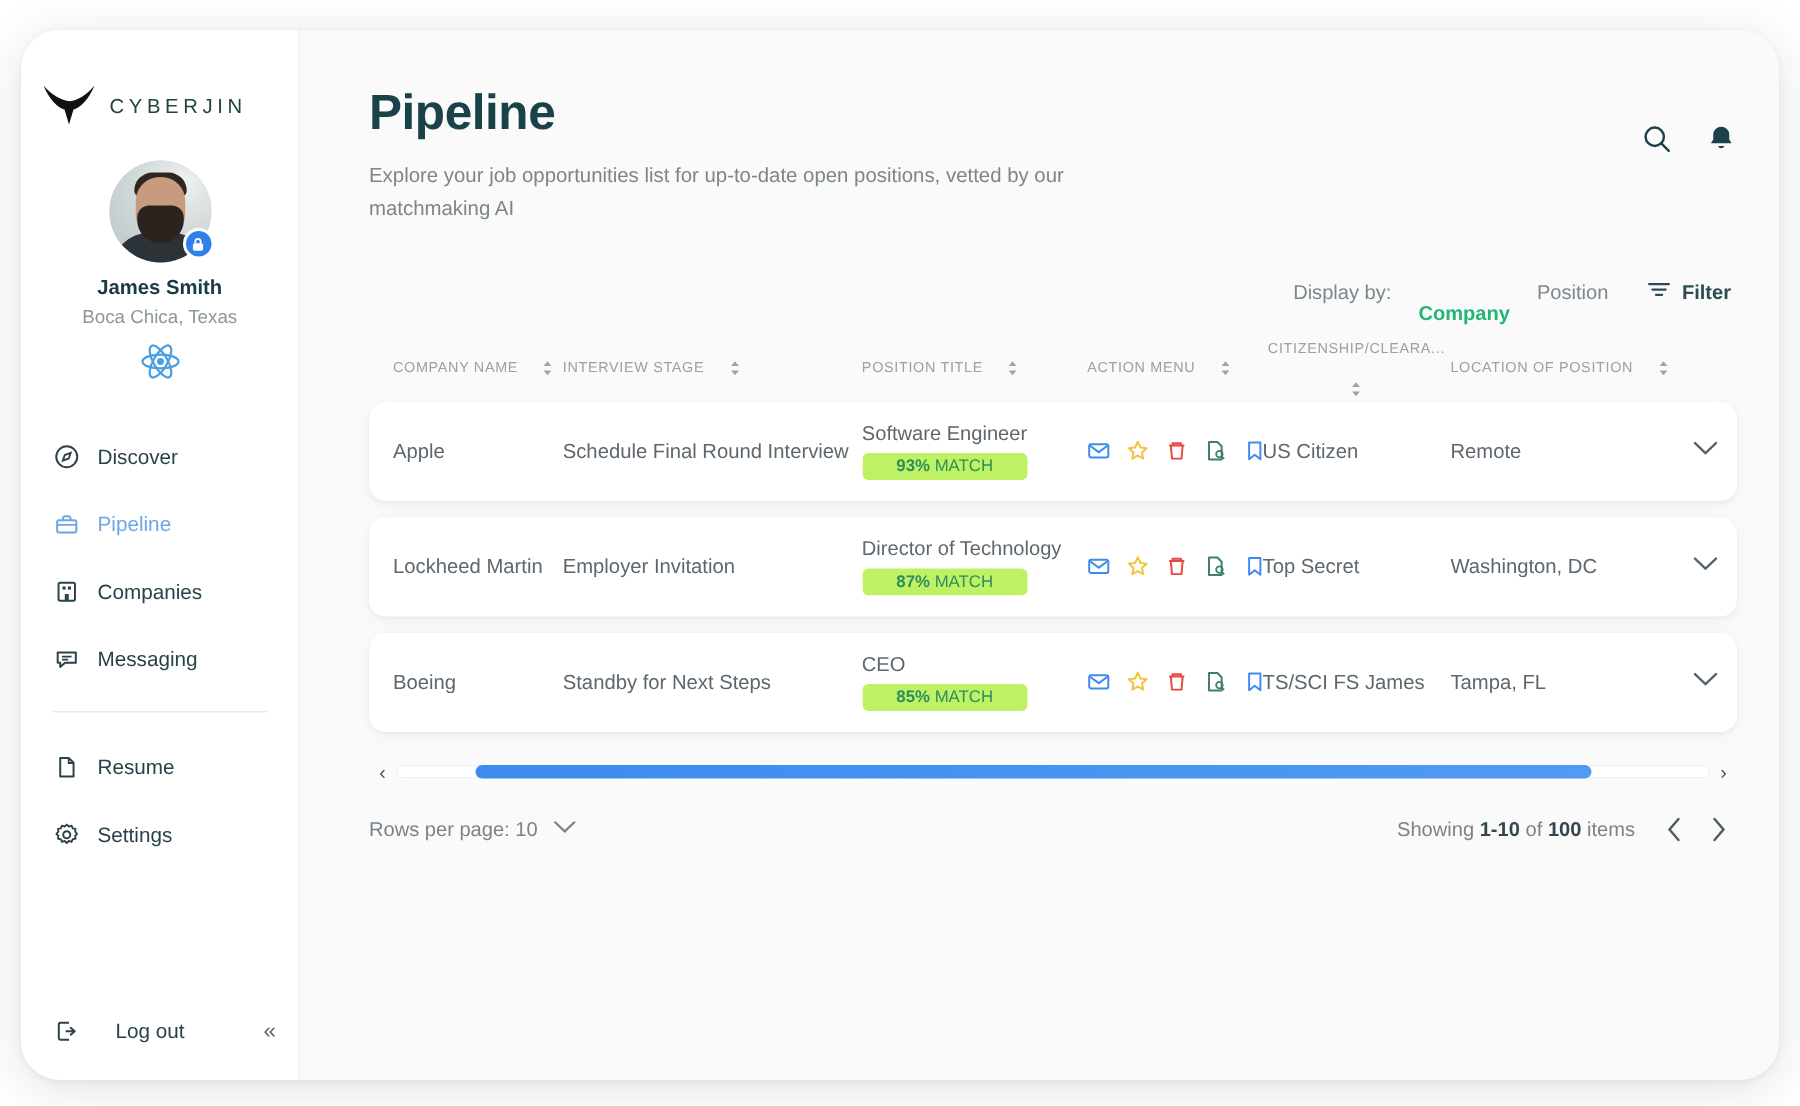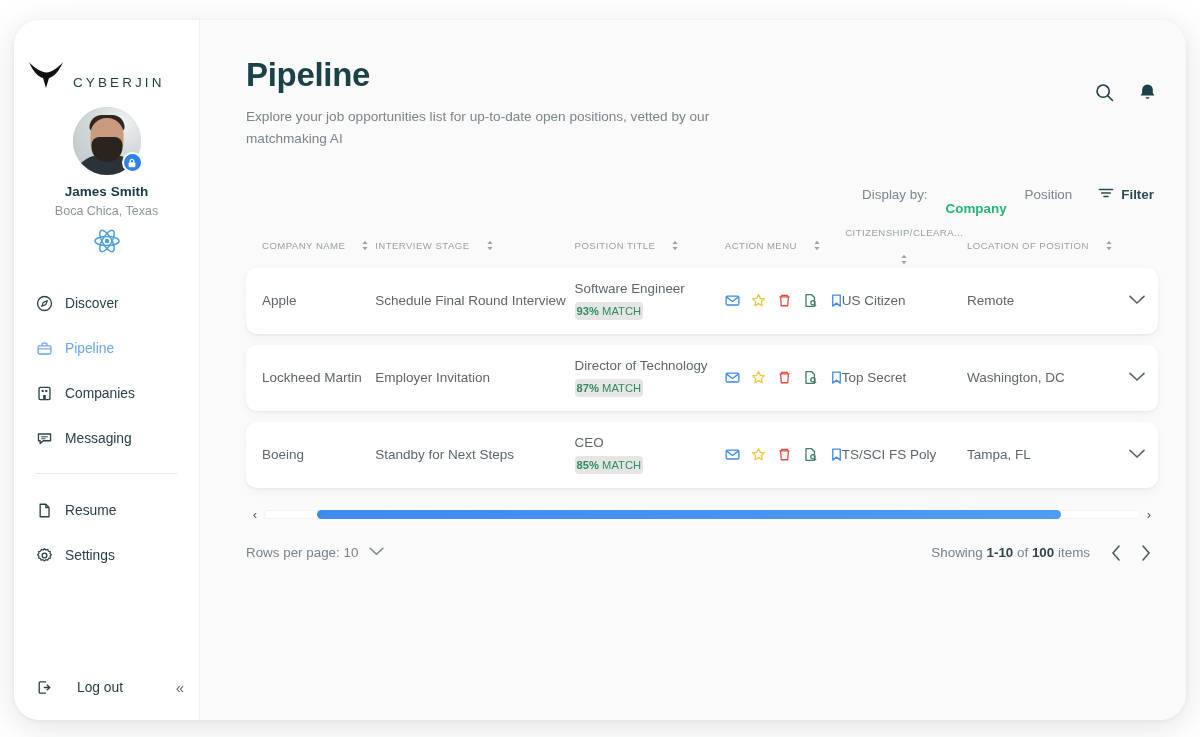--- a/index.html
+++ b/index.html
@@ -34,21 +34,21 @@
     position: absolute;
     left: 0; top: 0;
     width: 186px; height: 700px;
     background: #ffffff;
     border-right: 1px solid #eef0f3;
     padding-top: 0;
   }
 
   .logo-row {
     display: flex;
-    align-items: flex-end;
+    align-items: center;
     gap: 8px;
     padding: 30px 0 0 13px;
     height: 70px;
   }
   .logo-mark { width: 38px; height: 30px; flex: 0 0 auto; }
   .logo-word {
     font-size: 13.5px;
     letter-spacing: 3.1px;
     color: #21443f;
     font-weight: 500;
@@ -251,23 +251,23 @@
   .cell {
     font-size: 13.5px;
     color: #5d676d;
     white-space: nowrap;
     overflow: hidden;
   }
   .pos-title { font-size: 13.4px; color: #5d676d; }
   .match {
     display: inline-block;
     margin-top: 6px;
-    background: #e5e5e5;
+    background: #bef264;
     border-radius: 4px;
-    padding: 3px 2px;
+    padding: 3px 23px;
     font-size: 11.2px;
     color: #2f8d5e;
     font-weight: 400;
   }
   .match b { font-weight: 700; }
   .actions { display: flex; align-items: center; gap: 11px; }
   .act { cursor: pointer; display: flex; }
   .chev-cell { display: flex; justify-content: center; cursor: pointer; color: #55636a; }
 
   
@@ -666,21 +666,21 @@
                 <circle cx="10.6" cy="10.4" r="2.3" stroke="#3f7f6e" stroke-width="1.3" fill="none"></circle>
                 <path d="M12.3 12.1 L14 13.8" stroke="#3f7f6e" stroke-width="1.3"></path>
               </svg>
           </span>
           <span class="act">
             <svg width="15" height="15" viewBox="0 0 16 16">
                 <path d="M4 2.2 h8 v11.8 l-4-3.2 -4 3.2 Z" stroke="#3d8bed" stroke-width="1.4" fill="none" stroke-linejoin="round"></path>
               </svg>
           </span>
         </div>
-        <div class="cell c5">TS/SCI FS Poly</div>
+        <div class="cell c5">TS/SCI FS James</div>
         <div class="cell c6">Tampa, FL</div>
         <div class="c7 chev-cell">
           <span>
             <svg width="18" height="12" viewBox="0 0 18 12">
                 <path d="M2 2.4 L9 9 L16 2.4" stroke="#55636a" stroke-width="1.6" fill="none" stroke-linecap="round"></path>
               </svg>
           </span>
         </div>
       </div>
 

